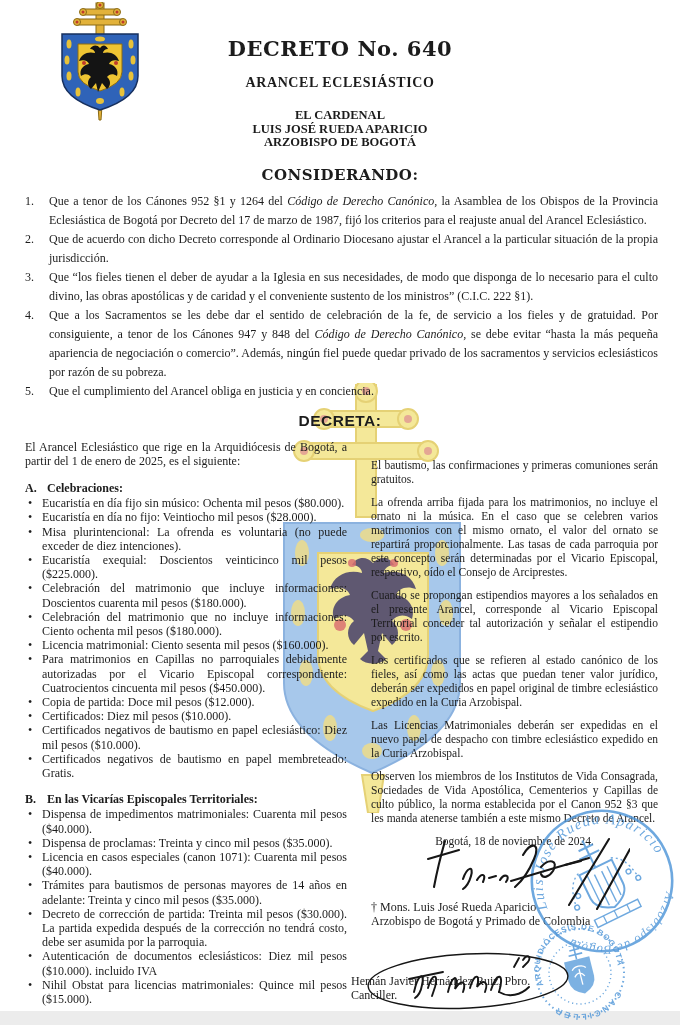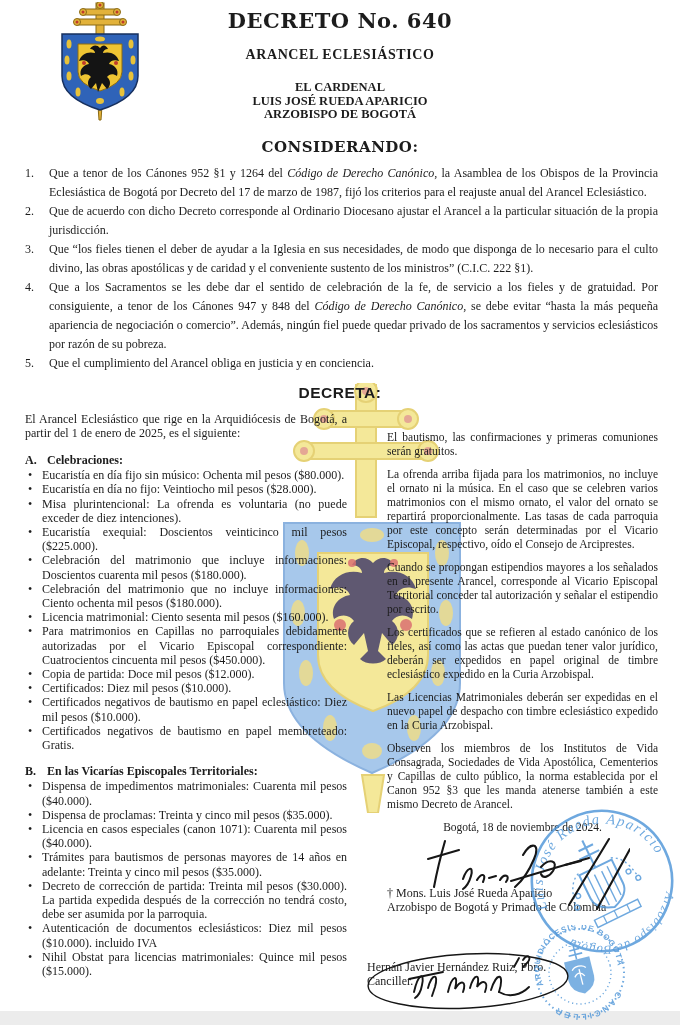--- a/index.html
+++ b/index.html
@@ -5,33 +5,33 @@
   html,body{margin:0;padding:0;background:#f2f2f2;}
   .page{
     position:relative;width:680px;height:1025px;margin:0 auto;
     background:#ffffff;overflow:hidden;color:#1c1c1c;
     font-family:"Liberation Serif","DejaVu Serif",serif;
   }
   .scan-strip{position:absolute;left:0;right:0;bottom:0;height:14px;background:#ececec;z-index:0;}
   .watermark{position:absolute;left:278px;top:383px;z-index:1;opacity:.95;}
   .content{position:relative;z-index:2;}
   .coat{position:absolute;left:54px;top:2px;z-index:2;}
-  .hdr{padding-top:8px;text-align:center;}
+  .hdr{padding-top:36px;text-align:center;}
   .hdr .title{font-family:"DejaVu Serif",serif;font-weight:bold;font-size:21px;letter-spacing:.5px;}
   .hdr .subtitle{font-size:14px;font-weight:bold;letter-spacing:.6px;margin-top:14px;}
   .hdr .issuer{margin-top:18px;font-weight:bold;font-size:12.5px;line-height:13.5px;}
   .hdr .consider{font-family:"DejaVu Serif",serif;font-weight:bold;font-size:15px;letter-spacing:.5px;margin-top:16px;}
   ol.cons{margin:8px 22px 0 25px;padding:0;list-style:none;counter-reset:li;}
   ol.cons li{
     counter-increment:li;position:relative;padding-left:24px;
     font-size:12px;line-height:19px;text-align:justify;
   }
   ol.cons li::before{content:counter(li) ".";position:absolute;left:0;top:0;}
   .decreta{font-family:Liberation Sans, sans-serif;text-align:center;font-weight:bold;font-size:15.5px;letter-spacing:.5px;margin:11px 0 10px 0;}
-  .cols{display:flex;gap:40px;padding:0 22px 0 25px;}
+  .cols{display:flex;gap:24px;padding:0 22px 0 25px;}
   .colL{width:322px;flex:none;font-size:12px;line-height:14.2px;}
   .colR{flex:1;font-size:11.5px;line-height:14px;padding-top:18px;}
   .colL .intro{text-align:justify;margin-bottom:13px;}
   .sec-title{font-weight:bold;margin:0 0 1px 0;}
   .sec-title .lead{display:inline-block;width:22px;}
   ul.blist{margin:0;padding:0;list-style:none;}
   ul.blist li{position:relative;padding-left:17px;text-align:justify;}
   ul.blist li::before{content:"•";position:absolute;left:3px;top:0;}
   .gapB{height:12px;}
   .colR p{margin:0 0 9px 0;text-align:justify;}

